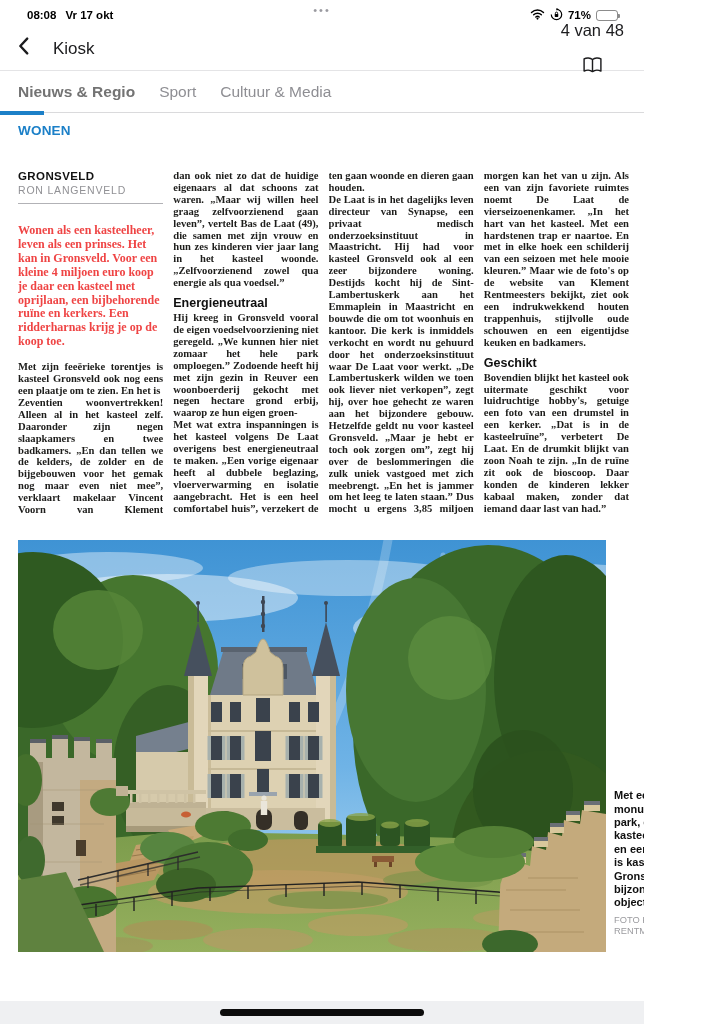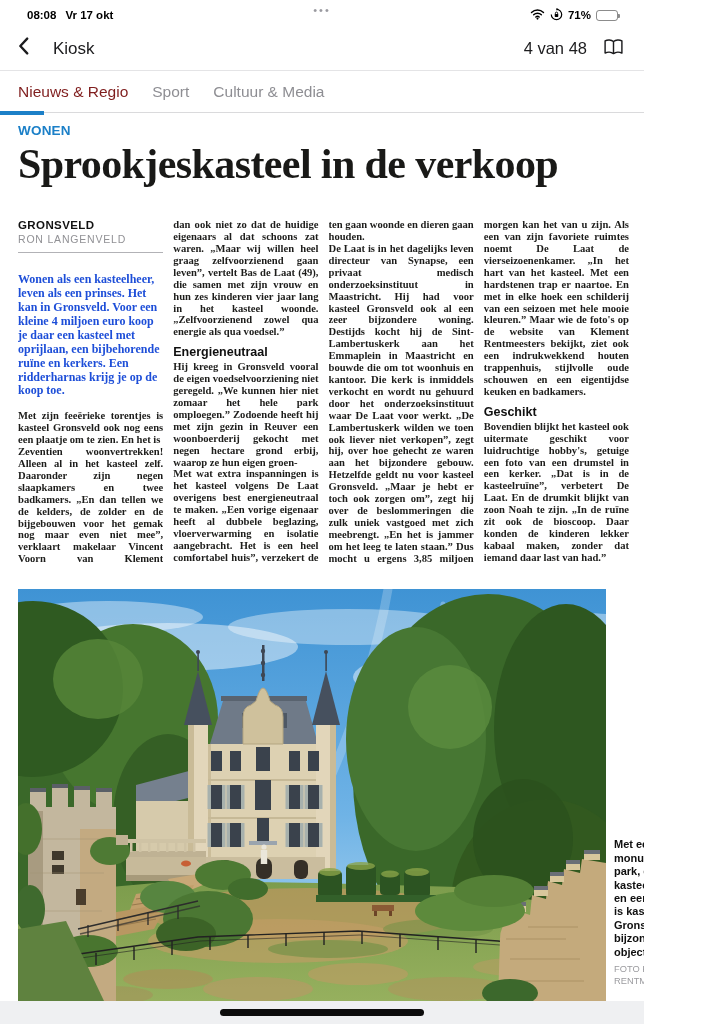--- a/index.html
+++ b/index.html
@@ -20,45 +20,45 @@
            padding:1px;position:relative;box-sizing:border-box;}
   .battery::after{content:"";position:absolute;right:-3px;top:3px;width:2px;height:4px;
                   background:rgba(0,0,0,.45);border-radius:0 1px 1px 0;}
   .battery .fill{width:70%;height:100%;background:#000;border-radius:1px;}
 
   
   .navbar{height:44px;display:flex;align-items:center;justify-content:space-between;
           padding:0 20px 0 18px;border-bottom:1px solid #e4e4e6;box-sizing:border-box;}
   .back{display:flex;align-items:center;gap:24px;font-size:17px;color:#1c1c1e;
         background:none;border:none;padding:0;cursor:pointer;font-family:inherit;}
-  .nav-right{display:flex;align-items:center;gap:16px;}
+  .nav-right{display:flex;align-items:center;gap:16px;flex-direction:column;}
   .page-ind{font-size:16.5px;color:#1c1c1e;}
   .icon-btn{background:none;border:none;padding:0;cursor:pointer;display:flex;align-items:center;}
 
   
   .tabs{height:42px;display:flex;align-items:center;gap:24px;padding:0 18px;
         border-bottom:1px solid #dadadc;position:relative;box-sizing:border-box;}
   .tab{font-size:15.5px;color:#8e8e93;cursor:pointer;}
-  .tab.active{color:#7f1d1d;font-weight:400;}
+  .tab.active{color:#737373;font-weight:700;}
   .tab-accent{position:absolute;left:0;bottom:-2.5px;width:44px;height:4px;background:#1c80c8;}
 
   
   .article{padding:0 15px 0 18px;}
   .kicker{color:#1c80c8;font-weight:700;font-size:13.5px;letter-spacing:.2px;margin-top:10px;}
   h1.headline{font-family:"Liberation Serif",serif;font-weight:700;font-size:42px;
               letter-spacing:-.6px;line-height:1.1;margin:3px 0 0;color:#191917;}
 
   .columns{display:grid;grid-template-columns:repeat(4,1fr);column-gap:10px;
            margin-top:32px;height:346px;overflow:hidden;}
   .col{overflow:hidden;}
   .byline{border-bottom:1px solid #b2b2b6;padding-bottom:7px;margin-bottom:20px;}
   .byline .loc{font-size:11.5px;font-weight:700;letter-spacing:.4px;color:#111;}
   .byline .author{font-size:10.5px;color:#919195;letter-spacing:.8px;margin-top:2px;}
   p.intro{font-family:"Liberation Serif",serif;font-weight:700;font-size:12px;
-          line-height:13.9px;margin:0 0 12px;color:#1d4ed8;}
+          line-height:13.9px;margin:0 0 12px;color:#ef4444;}
   p.body{font-family:"Liberation Serif",serif;font-size:10.6px;line-height:11.9px;
          text-align:justify;margin:0;color:#1d1d1b;hyphens:auto;font-weight:bold;-webkit-hyphens:auto;}
   .subhead{font-size:12.5px;font-weight:700;color:#0f0f0f;margin:7px 0 2px;}
 
   
   .photo-row{display:flex;align-items:flex-end;gap:8px;margin:24px 0 0;}
   .photo{width:588px;height:412px;flex:none;cursor:pointer;}
   .photo svg{display:block;}
   figcaption{width:83px;padding-bottom:14px;}
   .cap{font-size:11px;font-weight:700;line-height:13.4px;margin:0;color:#0f0f0f;}
@@ -128,21 +128,20 @@
 
   <div class="tabs">
     <span class="tab active">Nieuws &amp; Regio</span>
     <span class="tab">Sport</span>
     <span class="tab">Cultuur &amp; Media</span>
     <span class="tab-accent"></span>
   </div>
 
   <main class="article">
     <div class="kicker">WONEN</div>
-    <h1 class="headline">Sprookjeskasteel in de verkoop</h1>
 
     <div class="columns">
       <section class="col">
         <div class="byline">
           <div class="loc">GRONSVELD</div>
           <div class="author">RON LANGENVELD</div>
         </div>
         <p class="intro">Wonen als een kasteelheer, leven als een prinses. Het kan in Gronsveld. Voor een kleine 4 miljoen euro koop je daar een kasteel met oprijlaan, een bijbehorende ruïne en kerkers. Een ridderharnas krijg je op de koop toe.</p>
         <p class="body">Met zijn feeërieke torentjes is kasteel Gronsveld ook nog eens een plaatje om te zien. En het is</p>
         <p class="body">Zeventien woonvertrekken! Alleen al in het kasteel zelf. Daaronder zijn negen slaapkamers en twee badkamers. „En dan tellen we de kelders, de zolder en de bijgebouwen voor het gemak nog maar even niet mee”, verklaart makelaar Vincent Voorn van Klement Rentmeesters in Gulpen. Of wat dacht u van het monumentale park van twee hectare? En een donjon met een garage.</p>

